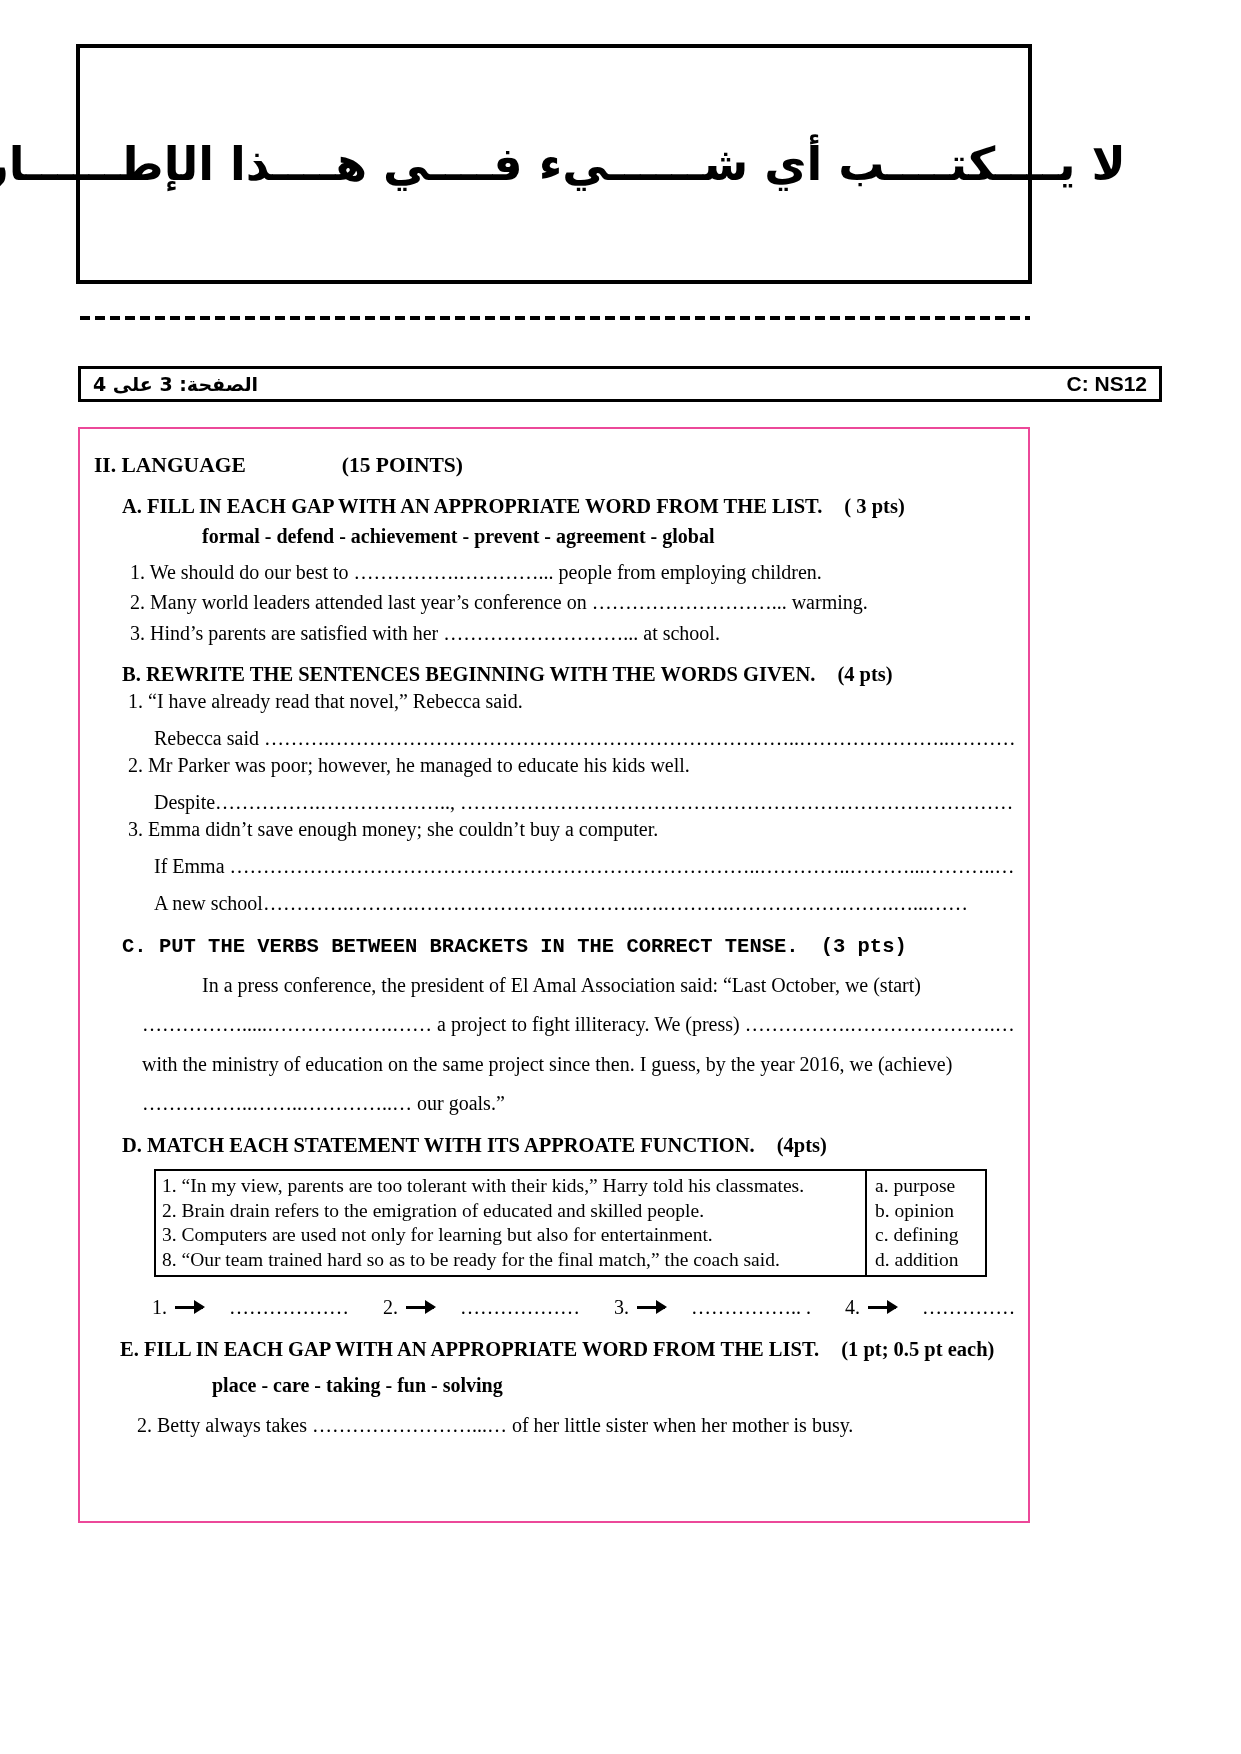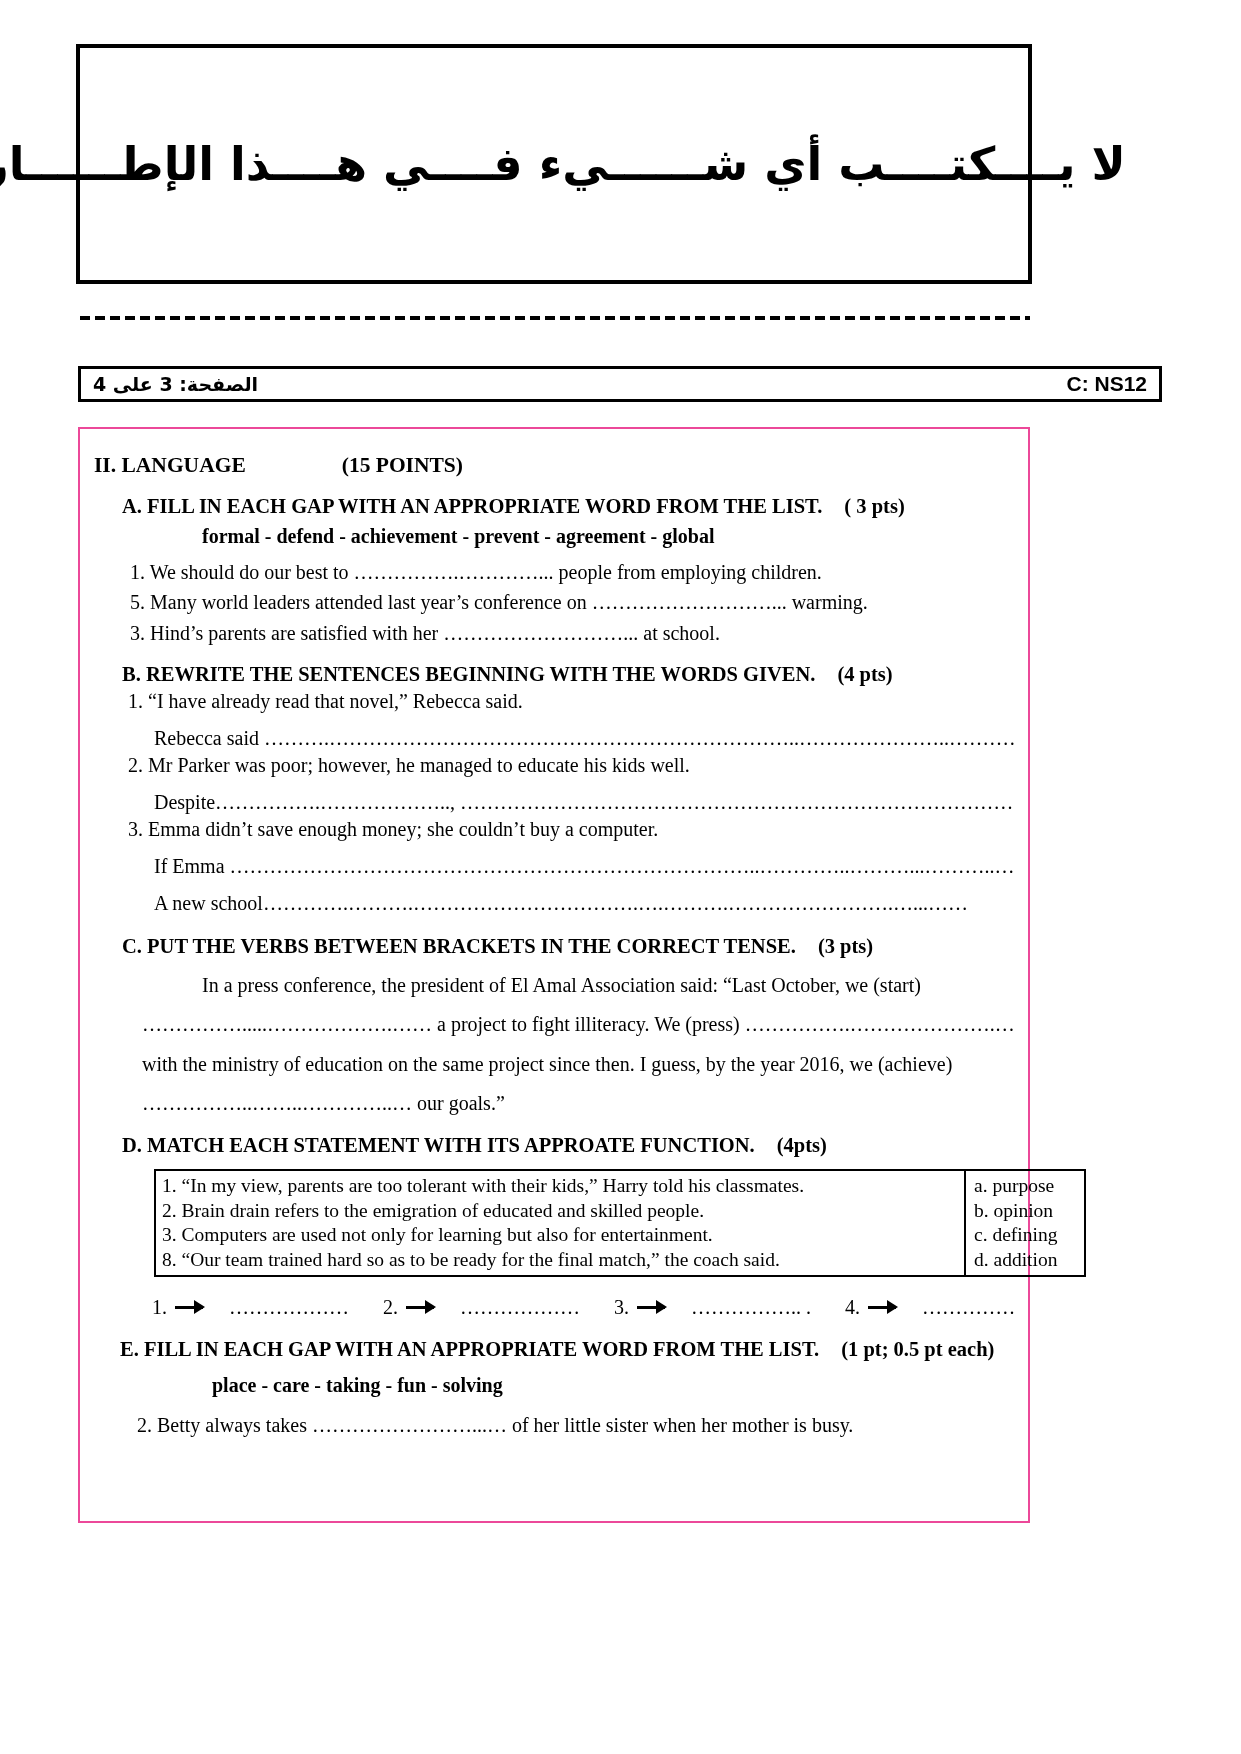--- a/index.html
+++ b/index.html
@@ -73,27 +73,27 @@
   .sec-title .pts { margin-left: 22px; }
   .sec-a-title, .sec-b-title, .sec-c-title, .sec-d-title { margin-left: 28px; }
   .sec-e-title { margin-left: 26px; }
   .sec-a-title { margin-top: 14px; }
   .wordlist-a { margin-top: 3px; margin-left: 108px; font-weight: 700; }
   .a-items { margin-top: 9px; margin-left: 36px; }
   .a-item + .a-item { margin-top: 4px; }
   .sec-b-title { margin-top: 15px; }
   .b-sentence { margin-left: 34px; }
   .b-starter  { margin-left: 60px; margin-top: 11px; }
-  .sec-c-title { margin-top: 16px; }
+  .sec-c-title { margin-top: 16px; font-family: Liberation Mono, monospace; }
   .c-line-first { margin-left: 108px; margin-top: 12px; }
   .c-line { margin-left: 48px; margin-top: 13px; }
   .sec-d-title { margin-top: 16px; }
   .d-table {
     margin-top: 10px; margin-left: 60px;
-    width: 932px;
+    width: 833px;
     border: 2px solid #000;
     display: flex;
     font-size: 19.5px;
     line-height: 1.25;
   }
   .d-left { flex: 1; padding: 3px 6px; min-width: 0; }
   .d-right { width: 120px; border-left: 2px solid #000; padding: 3px 8px; }
   .d-answers { margin-top: 17px; margin-left: 58px; display: flex; align-items: center; }
   .d-ans { display: inline-flex; align-items: center; margin-right: 34px; }
   .ans-dots { margin-left: 26px; }
@@ -139,21 +139,21 @@
     <div class="line lang-head">
       <span>II. LANGUAGE</span><span class="pts15">(15 POINTS)</span>
     </div>
 
     <div class="line sec-title sec-a-title">
       <span>A.    FILL IN EACH GAP WITH AN APPROPRIATE WORD FROM THE LIST.</span><span class="pts">( 3 pts)</span>
     </div>
     <div class="line wordlist-a">formal  -  defend  -  achievement  -  prevent   -  agreement   -  global</div>
     <div class="a-items">
       <div class="line a-item">1. We should do our best to …………….…………... people from employing children.</div>
-      <div class="line a-item">5. Many world leaders attended last year’s conference on ………………………... warming.</div>
+      <div class="line a-item">2. Many world leaders attended last year’s conference on ………………………... warming.</div>
       <div class="line a-item">3. Hind’s parents are satisfied with her ………………………... at school.</div>
     </div>
 
     <div class="line sec-title sec-b-title">
       <span>B.   REWRITE THE SENTENCES BEGINNING WITH THE WORDS GIVEN.</span><span class="pts">(4 pts)</span>
     </div>
     <div class="line b-sentence">1. “I have already read that novel,” Rebecca said.</div>
     <div class="line b-starter">Rebecca said ……….……………………………………………………………..…………………..………….....</div>
     <div class="line b-sentence">2. Mr Parker was poor; however, he managed to educate his kids well.</div>
     <div class="line b-starter">Despite…………….……………….., ………………………………………………………………………….….</div>

